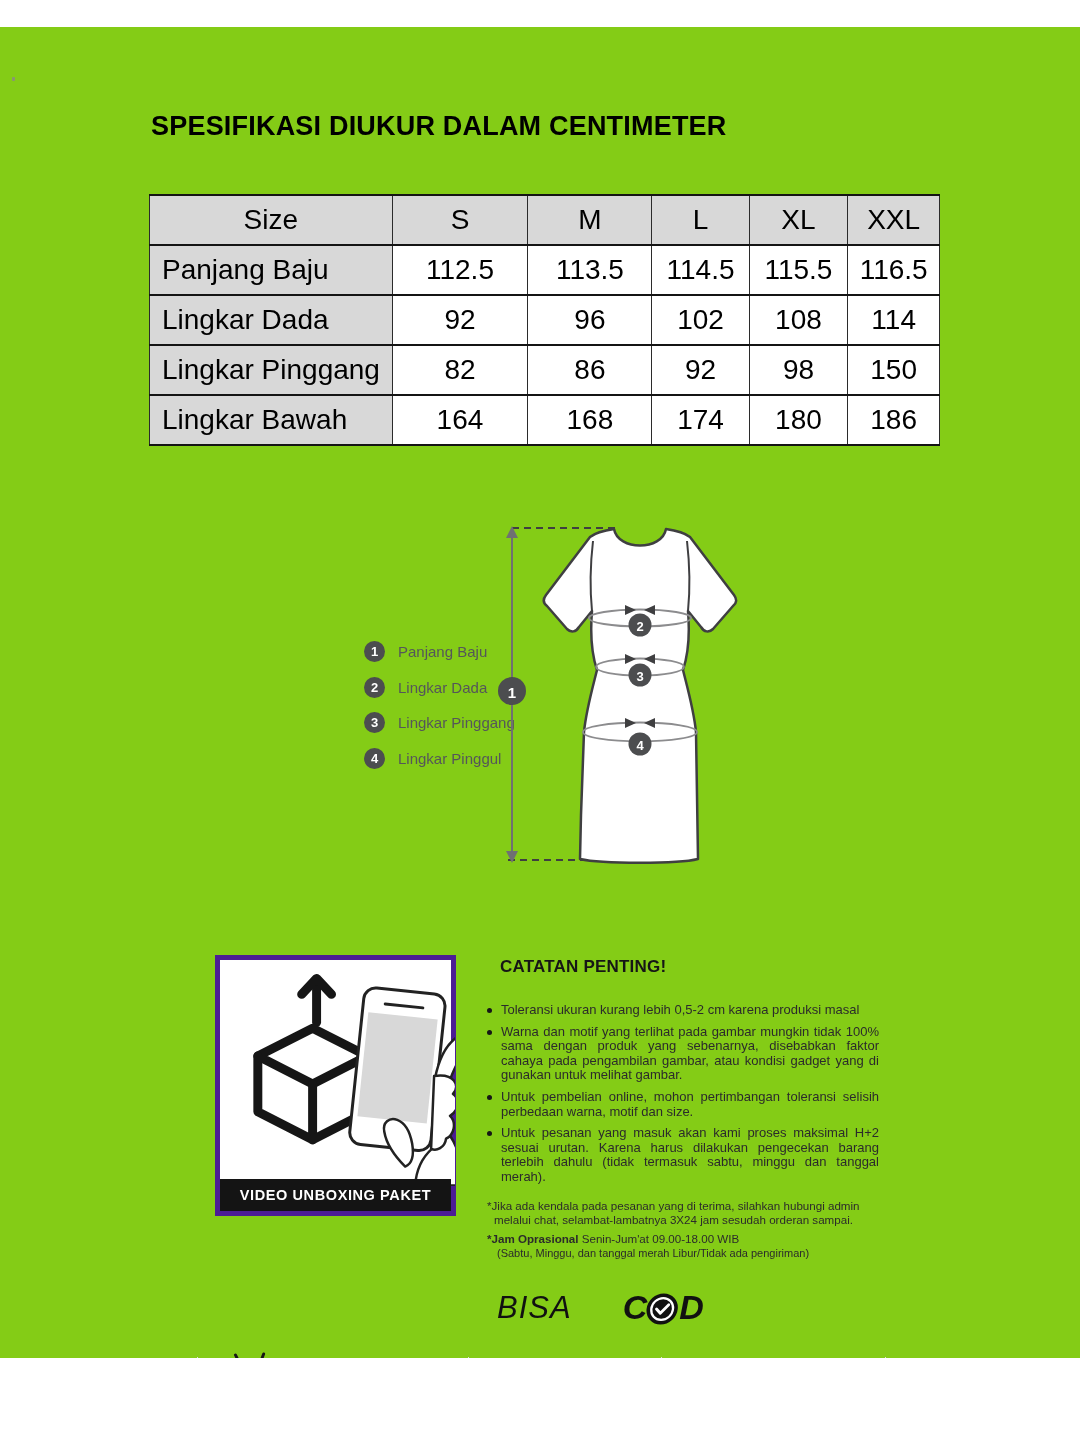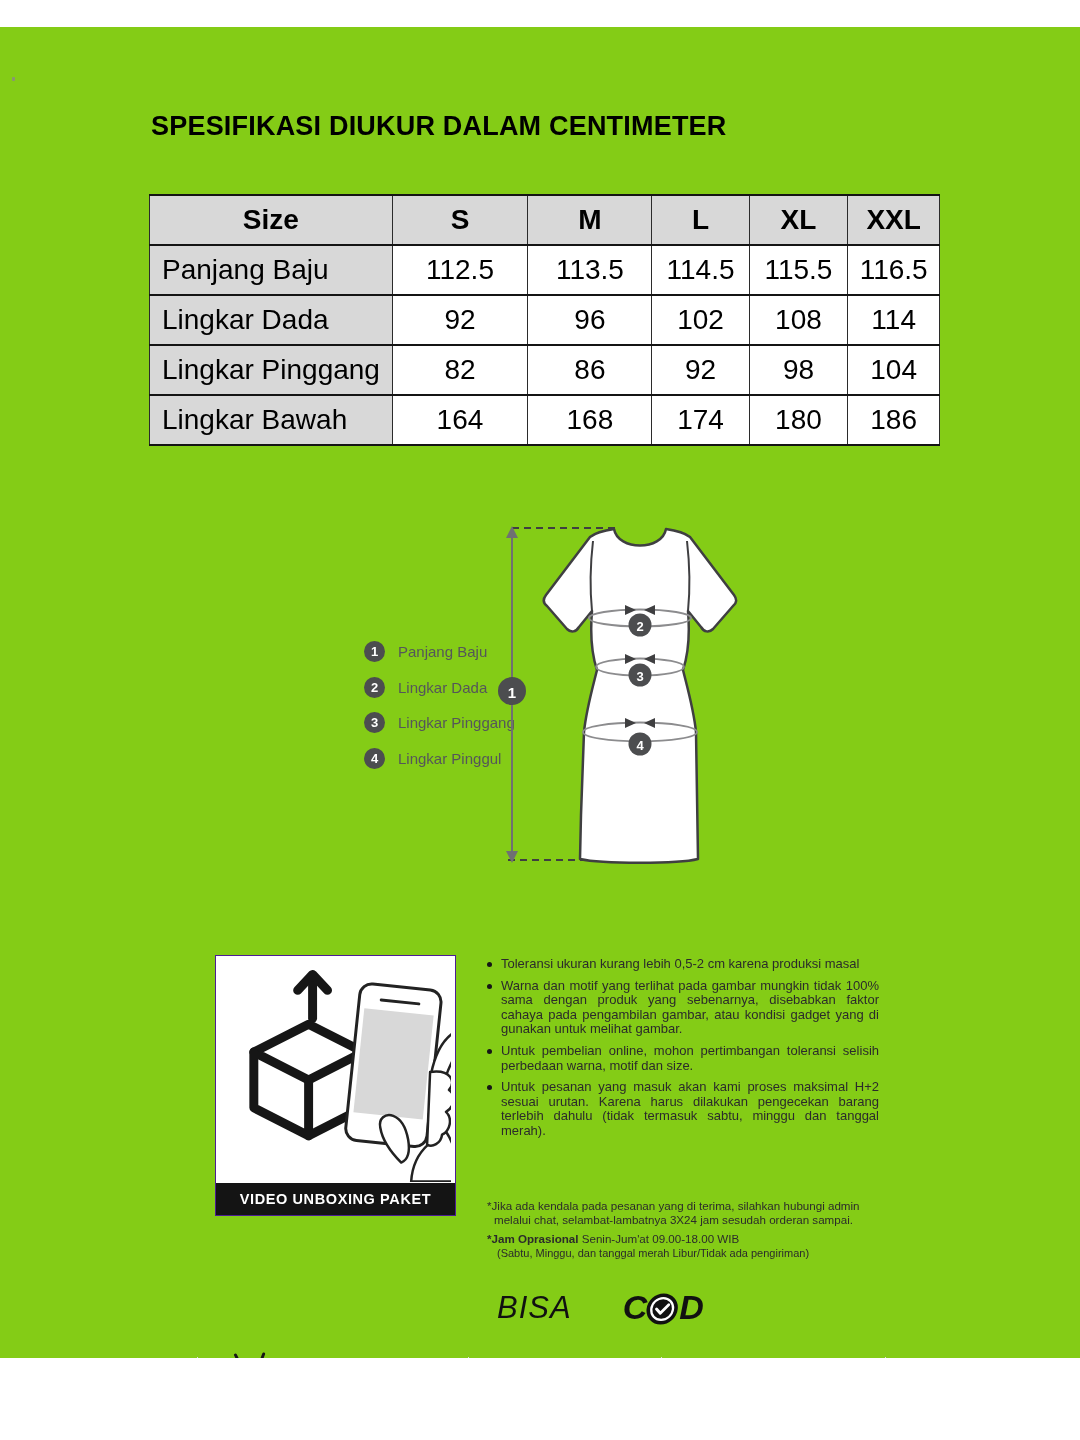--- a/index.html
+++ b/index.html
@@ -10,33 +10,33 @@
 
   
   .title{position:absolute;left:151px;top:84px;font-size:27px;font-weight:bold;color:#000;
          letter-spacing:.2px;white-space:nowrap;}
 
   
   .size-table{position:absolute;left:149px;top:167px;width:791px;border-collapse:collapse;
               table-layout:fixed;font-size:28px;color:#000;}
   .size-table th,.size-table td{border:1px solid #2b2b2b;border-top:2px solid #141414;
               border-bottom:2px solid #141414;height:48px;padding:0;vertical-align:middle;}
-  .size-table thead th{background:#d8d8d8;font-weight:bold;text-align:center;}
+  .size-table thead th{background:#d8d8d8;font-weight:normal;text-align:center;}
   .size-table tbody th{background:#d8d8d8;font-weight:normal;text-align:left;padding-left:12px;}
   .size-table td{background:#fff;text-align:center;}
 
   
   .legend-item{position:absolute;display:flex;align-items:center;gap:13px;}
   .legend-dot{width:21px;height:21px;border-radius:50%;background:#4c4d4f;color:#fff;
               font-size:13px;font-weight:bold;display:flex;align-items:center;justify-content:center;flex:0 0 auto;}
   .legend-label{font-size:15px;color:#55565a;white-space:nowrap;}
   .dress-svg{position:absolute;left:480px;top:488px;}
 
   
-  .unbox{position:absolute;left:215px;top:928px;width:241px;height:261px;border:1px solid #4c1d95;
+  .unbox{position:absolute;left:215px;top:928px;width:241px;height:261px;border:5px solid #4c1d95;
          box-sizing:border-box;background:#fff;}
   .unbox-banner{position:absolute;left:0;bottom:0;width:100%;height:32px;background:#141414;color:#fff;
          font-size:14.5px;font-weight:bold;letter-spacing:.6px;display:flex;align-items:center;justify-content:center;}
   .unbox-note{position:absolute;left:213px;top:1206px;width:254px;font-size:13.2px;line-height:14.8px;color:#2b2b2b;}
 
   
   .notes{position:absolute;left:487px;top:930px;width:392px;}
   .notes h2{margin:0 0 26px 13px;font-size:17px;font-weight:bold;color:#161616;letter-spacing:.2px;}
   .bullet{display:flex;margin-bottom:7px;}
   .bullet .dot{flex:0 0 auto;width:5px;height:5px;border-radius:50%;background:#161616;margin:5px 9px 0 0;}
@@ -103,21 +103,21 @@
         <td>102</td>
         <td>108</td>
         <td>114</td>
       </tr>
       <tr>
         <th>Lingkar Pinggang</th>
         <td>82</td>
         <td>86</td>
         <td>92</td>
         <td>98</td>
-        <td>104</td>
+        <td>150</td>
       </tr>
       <tr>
         <th>Lingkar Bawah</th>
         <td>164</td>
         <td>168</td>
         <td>174</td>
         <td>180</td>
         <td>186</td>
       </tr>
     </tbody>
@@ -226,20 +226,21 @@
         <path d="M 196 226 C 197 210, 203 198, 213 189 L 231 176 C 240 189, 243 207, 241 226 Z"></path>
         <path d="M 216 118 C 220 98, 228 84, 238 77 C 244 73, 250 79, 246 88 C 240 100, 234 110, 231 120 Z"></path>
         <path d="M 215 116 C 236 113, 241 126, 234 134 C 241 139, 240 151, 231 156 C 238 163, 235 175, 227 179 C 226 188, 217 192, 212 189 Z"></path>
         <path d="M 186 207 C 176 197, 167 184, 165 172 C 163 163, 170 157, 178 160 C 186 163, 191 173, 193 184 C 195 196, 193 204, 186 207 Z"></path>
       </g>
     </svg>
     <div class="unbox-banner">VIDEO UNBOXING PAKET</div>
   </div>
 
   <div class="notes">
+    <h2>CATATAN PENTING!</h2>
     <div class="bullet">
       <span class="dot"></span>
       <span class="txt">Toleransi ukuran kurang lebih 0,5-2 cm karena produksi masal</span>
     </div>
     <div class="bullet">
       <span class="dot"></span>
       <span class="txt">Warna dan motif yang terlihat pada gambar mungkin tidak 100% sama dengan produk yang sebenarnya, disebabkan faktor cahaya pada pengambilan gambar, atau kondisi gadget yang di gunakan untuk melihat gambar.</span>
     </div>
     <div class="bullet">
       <span class="dot"></span>

